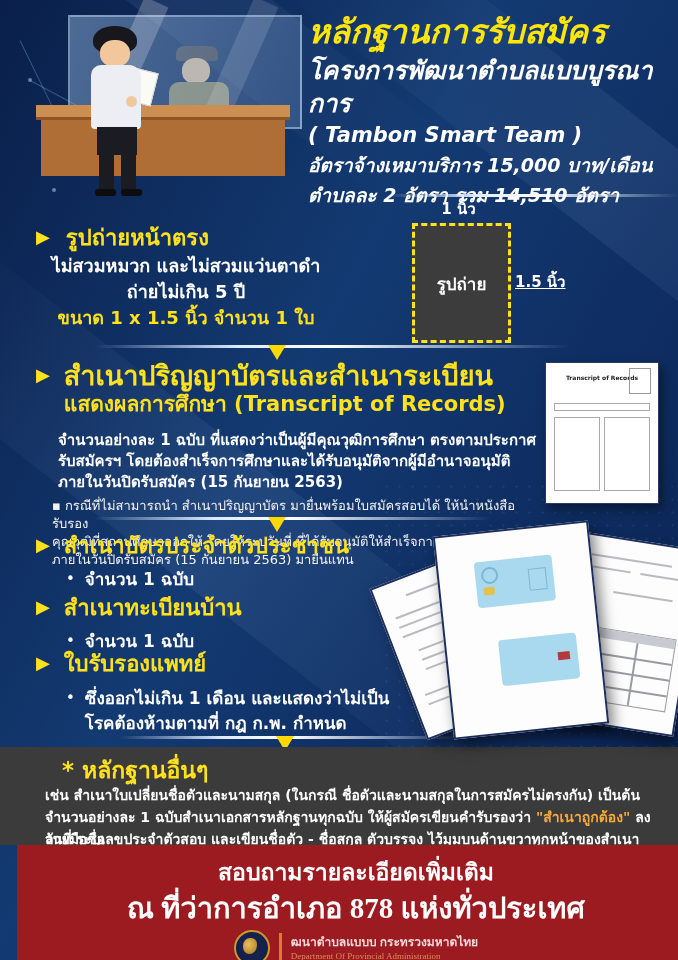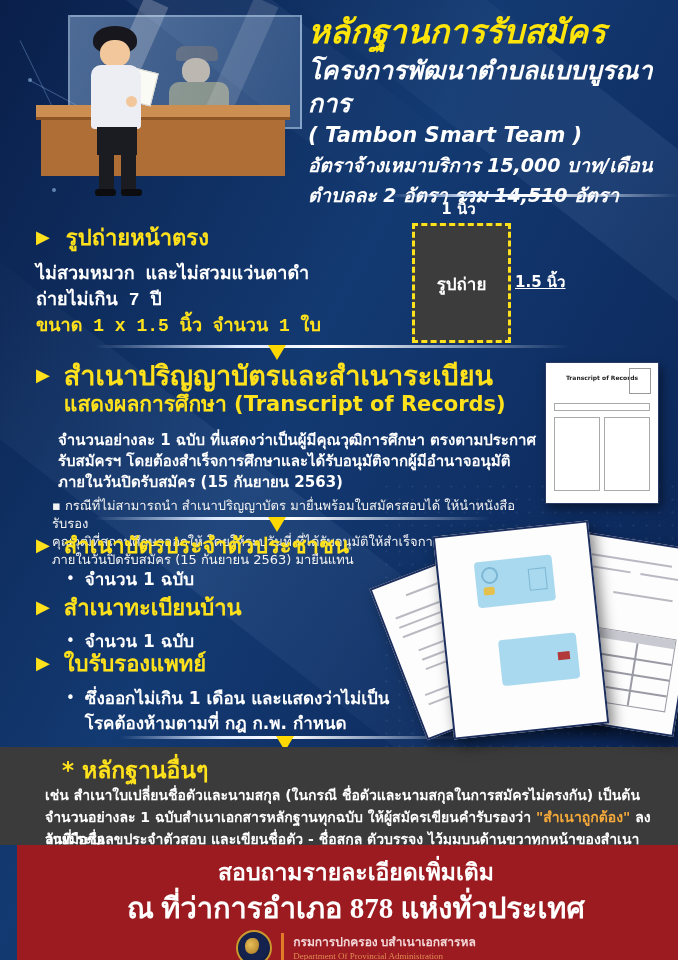--- a/index.html
+++ b/index.html
@@ -148,23 +148,23 @@
     <div class="quota">ตำบลละ 2 อัตรา รวม 14,510 อัตรา</div>
   </div>
 
   <div class="hrule" style="left:388px;top:194px;width:290px;"></div>
 
   <div class="sec" style="left:36px;top:224px;width:330px;">
     <div style="display:flex;gap:16px;">
       <span class="arrow">▶</span>
       <span class="sh">รูปถ่ายหน้าตรง</span>
     </div>
-    <div style="width:300px;text-align:left;margin-top:9px;font-family:Liberation Mono, monospace;">
+    <div style="width:300px;text-align:center;margin-top:1px;">
       <div class="wline">ไม่สวมหมวก และไม่สวมแว่นตาดำ</div>
-      <div class="wline">ถ่ายไม่เกิน 7 ปี</div>
+      <div class="wline">ถ่ายไม่เกิน 5 ปี</div>
       <div class="yline">ขนาด 1 x 1.5 นิ้ว จำนวน 1 ใบ</div>
     </div>
   </div>
 
   <div class="dim" style="left:412px;top:197px;width:93px;text-align:center;">1 นิ้ว</div>
   <div class="photo-box">
     <span>รูปถ่าย</span>
   </div>
   <div class="dim" style="left:515px;top:270px;text-decoration:underline;">1.5 นิ้ว</div>
 
@@ -291,19 +291,19 @@
     <div class="bd-line" style="top:81px;">วันที่ ระบุเลขประจำตัวสอบ และเขียนชื่อตัว - ชื่อสกุล ตัวบรรจง ไว้มุมบนด้านขวาทุกหน้าของสำเนาเอกสาร</div>
   </div>
 
   <div class="band-red">
     <div class="br-l1">สอบถามรายละเอียดเพิ่มเติม</div>
     <div class="br-l2">ณ ที่ว่าการอำเภอ 878 แห่งทั่วประเทศ</div>
     <div class="logo-row">
       <div class="emblem"></div>
       <div class="logo-sep"></div>
       <div class="logo-txt">
-        <div class="org-th">กรมการปกครอง บสำเนาเอกสารหล</div>
+        <div class="org-th">ฒนาตำบลแบบบ กระทรวงมหาดไทย</div>
         <div class="org-en">Department Of Provincial Administration</div>
       </div>
     </div>
   </div>
 
 </div>
 
 </body></html>

